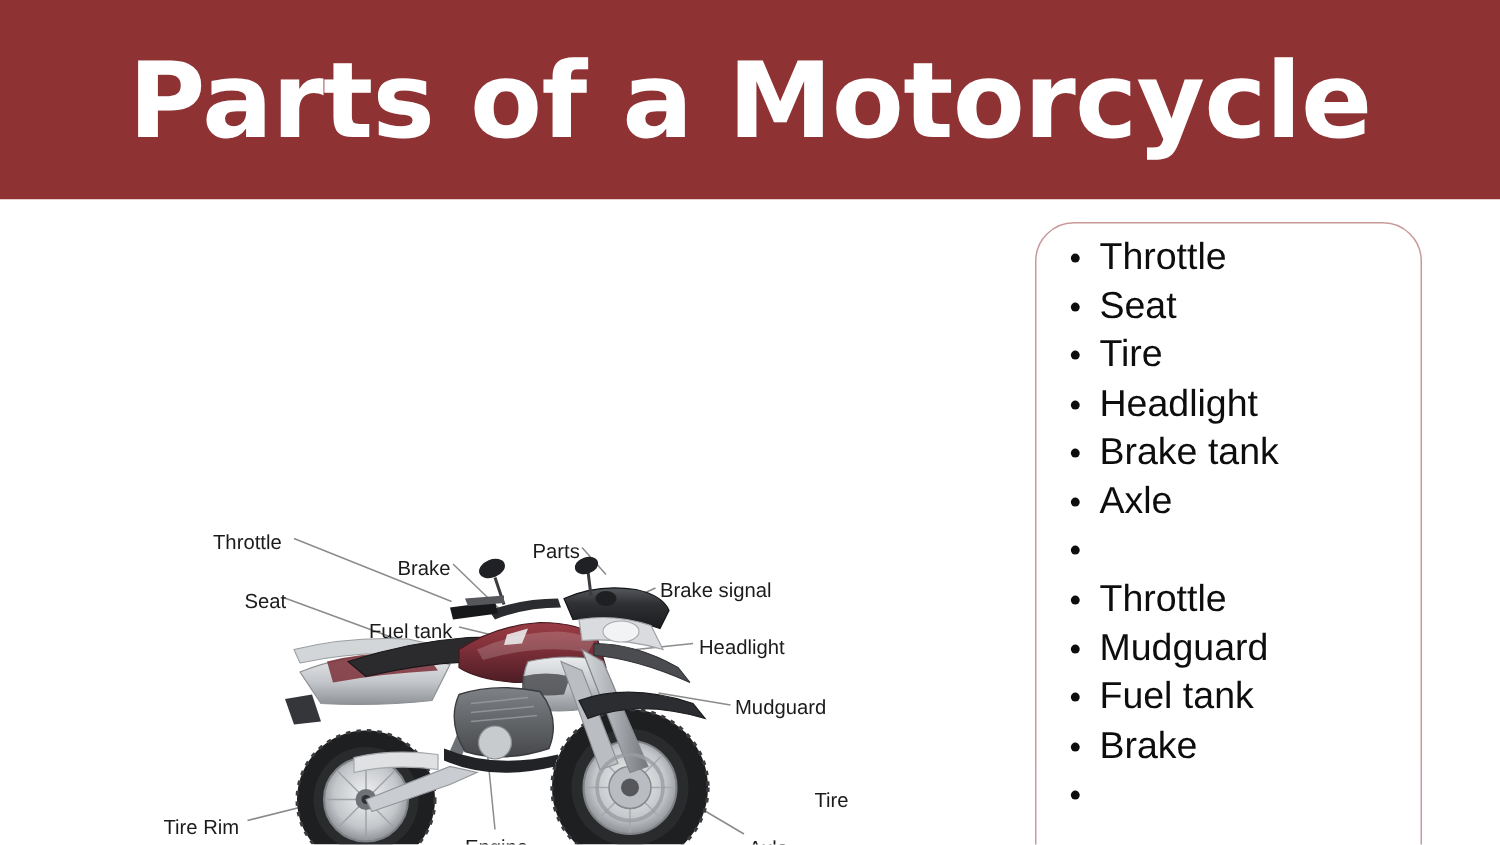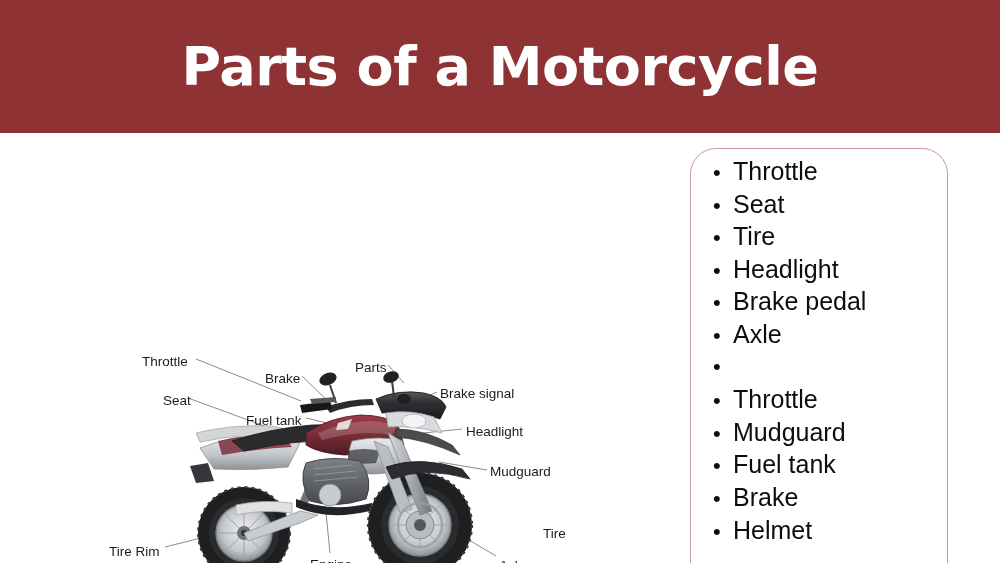--- a/index.html
+++ b/index.html
@@ -22,21 +22,21 @@
     width: 1000px;
     height: 133px;
     background: #8e3234;
     display: flex;
     align-items: center;
     justify-content: center;
   }
   #page-title {
     color: #ffffff;
     font-family: "DejaVu Sans", sans-serif;
-    font-size: 54px;
+    font-size: 70px;
     font-weight: bold;
     letter-spacing: -0.5px;
     line-height: 1;
     white-space: nowrap;
     transform: scaleX(1.0);
   }
 
   
   #content-area {
     position: absolute;
@@ -287,21 +287,21 @@
       <li>
           <span class="list-bullet">•</span>
           <span class="list-label">Tire</span>
         </li>
       <li>
           <span class="list-bullet">•</span>
           <span class="list-label">Headlight</span>
         </li>
       <li>
           <span class="list-bullet">•</span>
-          <span class="list-label">Brake pedal</span>
+          <span class="list-label">Brake tank</span>
         </li>
       <li>
           <span class="list-bullet">•</span>
           <span class="list-label">Axle</span>
         </li>
       <li>
           <span class="list-bullet">•</span>
         </li>
       <li>
           <span class="list-bullet">•</span>
@@ -314,18 +314,17 @@
       <li>
           <span class="list-bullet">•</span>
           <span class="list-label">Fuel tank</span>
         </li>
       <li>
           <span class="list-bullet">•</span>
           <span class="list-label">Brake</span>
         </li>
       <li>
           <span class="list-bullet">•</span>
-          <span class="list-label">Helmet</span>
         </li>
     </ul>
   </div>
 
 </div>
 
 </body></html>

